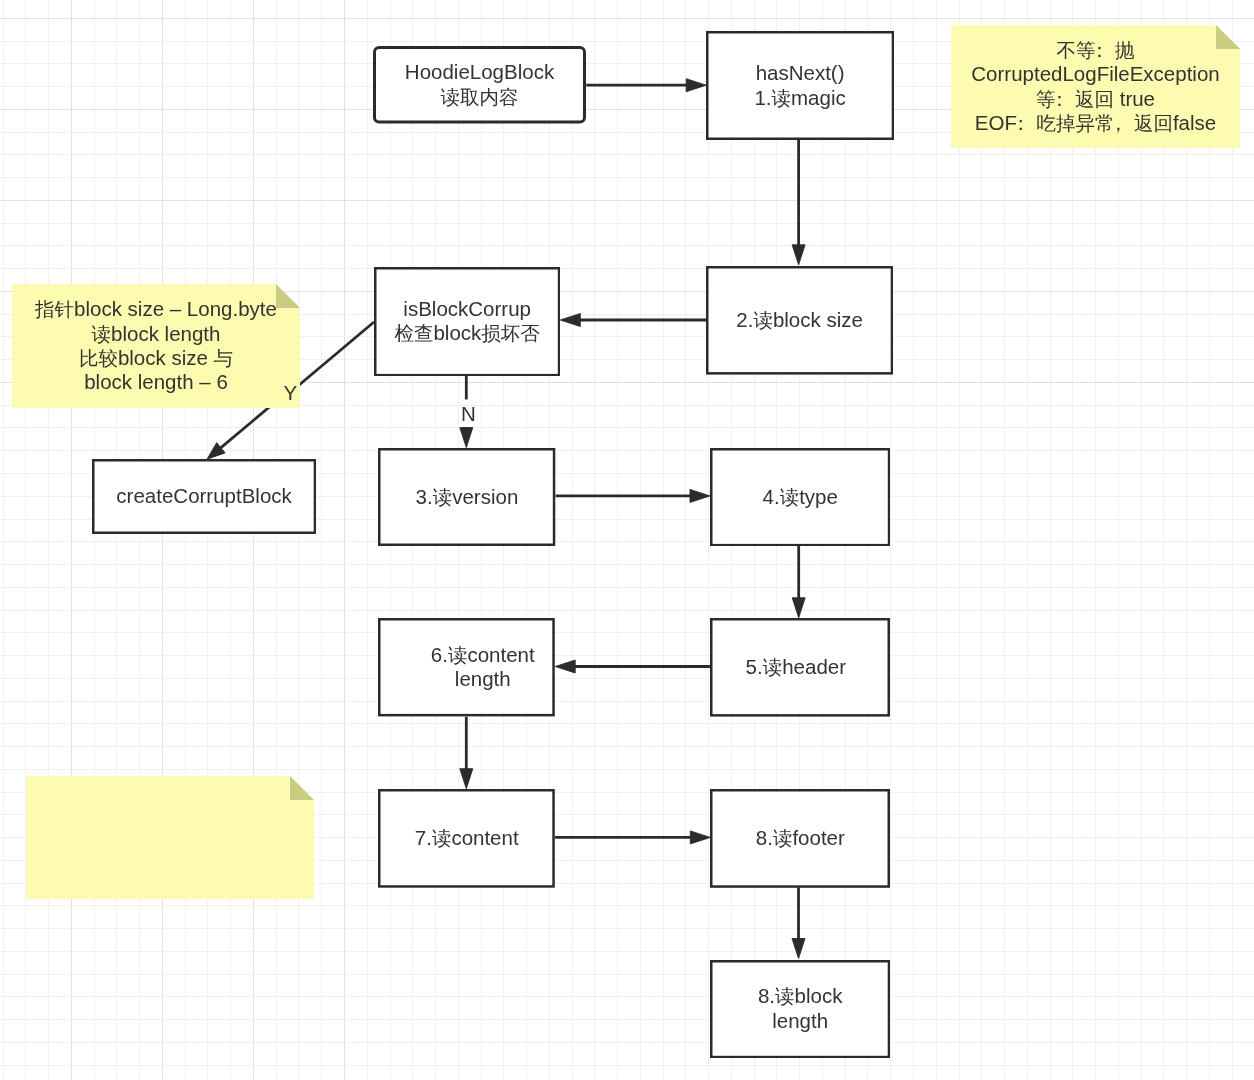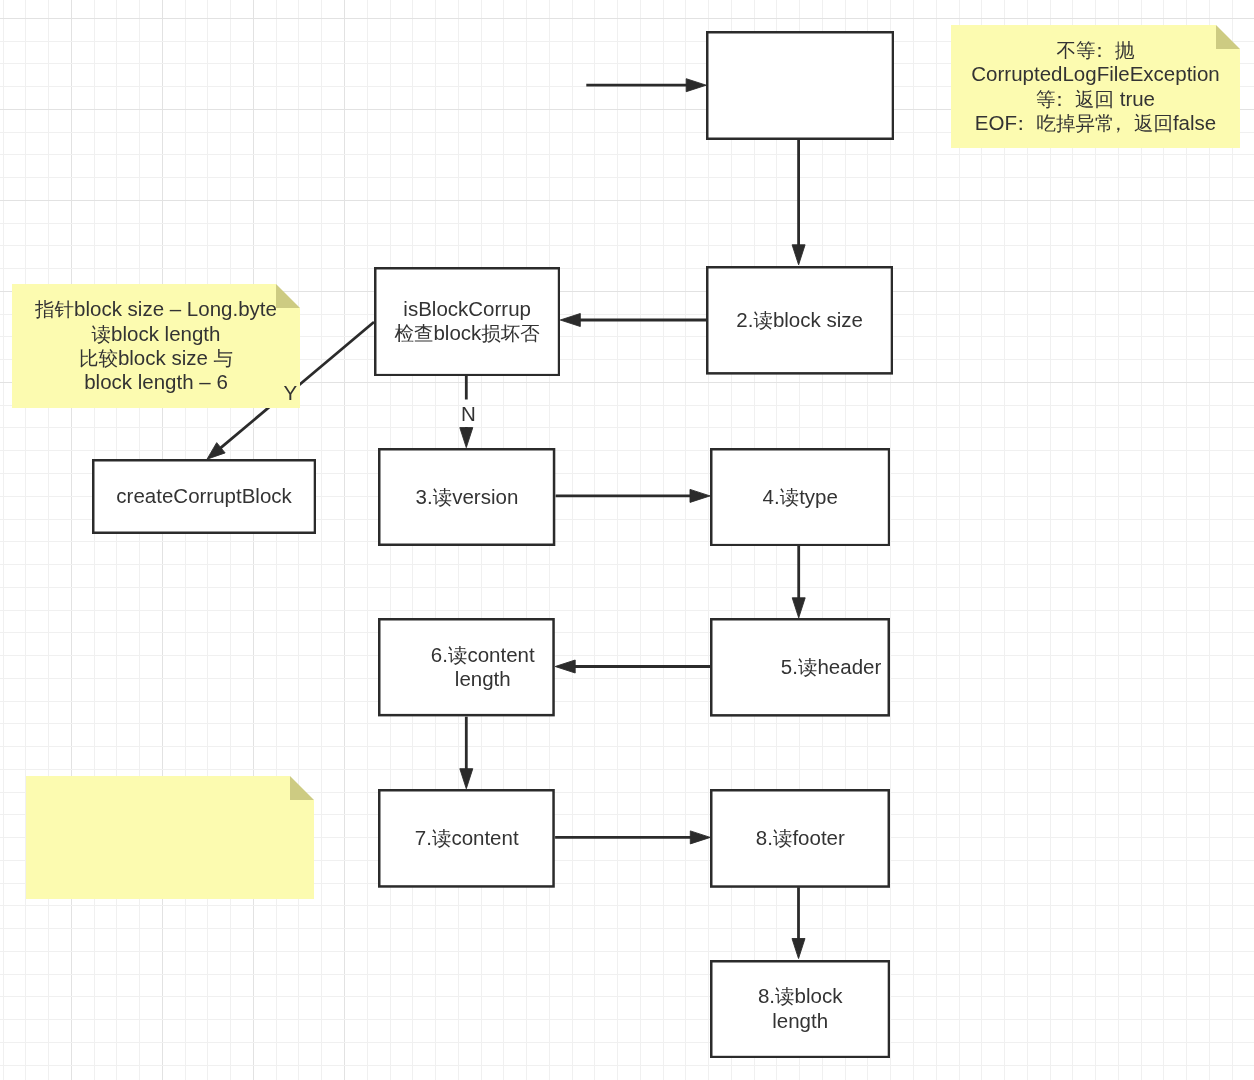--- a/index.html
+++ b/index.html
@@ -207,44 +207,49 @@
         <path d="M0,0 H264 V24 H288 V124 H0 Z" fill="#fcfbb0"></path>
         <path d="M264,0 L288,24 H264 Z" fill="#cdcb82"></path>
       </svg><div class="txt"><span class="cjk">指针</span>block size – Long.byte
 <span class="cjk">读</span>block length
 <span class="cjk">比较</span>block size <span class="cjk">与</span>
 block length – 6</div></div>
     <div class="note" style="left: 26px; top: 776px; width: 288px; height: 123px;"><svg class="sheet" width="288" height="123">
         <path d="M0,0 H264 V24 H288 V123 H0 Z" fill="#fcfbb0"></path>
         <path d="M264,0 L288,24 H264 Z" fill="#cdcb82"></path>
       </svg></div>
+    <div class="node" style="left: 373px; top: 46px; width: 213px; height: 77.5px;"><svg class="boxshape" width="213" height="77.5">
+        <rect x="1.5" y="1.5" width="210" height="74.5" rx="4.5" fill="#ffffff" stroke="#2b2b2b" stroke-width="3"></rect>
+      </svg><span class="nodetxt">HoodieLogBlock
+<span class="cjk">读取内容</span></span></div>
     <div class="node" style="left: 706px; top: 31px; width: 188.2px; height: 109px;"><svg class="boxshape" width="188.2" height="109">
         <rect x="1.25" y="1.25" width="185.7" height="106.5" rx="0" fill="#ffffff" stroke="#2b2b2b" stroke-width="2.5"></rect>
-      </svg></div>
+      </svg><span class="nodetxt">hasNext()
+1.<span class="cjk">读</span>magic</span></div>
     <div class="node" style="left: 706px; top: 266px; width: 187.2px; height: 108.6px;"><svg class="boxshape" width="187.2" height="108.6">
         <rect x="1.25" y="1.25" width="184.7" height="106.1" rx="0" fill="#ffffff" stroke="#2b2b2b" stroke-width="2.5"></rect>
       </svg><span class="nodetxt">2.<span class="cjk">读</span>block size</span></div>
     <div class="node" style="left: 92px; top: 458.8px; width: 224.2px; height: 75px;"><svg class="boxshape" width="224.2" height="75">
         <rect x="1.25" y="1.25" width="221.7" height="72.5" rx="0" fill="#ffffff" stroke="#2b2b2b" stroke-width="2.5"></rect>
       </svg><span class="nodetxt">createCorruptBlock</span></div>
     <div class="node" style="left: 374px; top: 266.5px; width: 186.3px; height: 109.4px;"><svg class="boxshape" width="186.3" height="109.4">
         <rect x="1.25" y="1.25" width="183.8" height="106.9" rx="0" fill="#ffffff" stroke="#2b2b2b" stroke-width="2.5"></rect>
       </svg><span class="nodetxt">isBlockCorrup
 <span class="cjk">检查</span>block<span class="cjk">损坏否</span></span></div>
     <div class="node" style="left: 378.3px; top: 447.8px; width: 177.3px; height: 98px;"><svg class="boxshape" width="177.3" height="98">
         <rect x="1.25" y="1.25" width="174.8" height="95.5" rx="0" fill="#ffffff" stroke="#2b2b2b" stroke-width="2.5"></rect>
       </svg><span class="nodetxt">3.<span class="cjk">读</span>version</span></div>
     <div class="node" style="left: 710.1px; top: 447.8px; width: 180.3px; height: 98.4px;"><svg class="boxshape" width="180.3" height="98.4">
         <rect x="1.25" y="1.25" width="177.8" height="95.9" rx="0" fill="#ffffff" stroke="#2b2b2b" stroke-width="2.5"></rect>
       </svg><span class="nodetxt">4.<span class="cjk">读</span>type</span></div>
     <div class="node" style="left: 378.3px; top: 618.3px; width: 209px; height: 98.4px;"><svg class="boxshape" width="176.8" height="98.4">
         <rect x="1.25" y="1.25" width="174.3" height="95.9" rx="0" fill="#ffffff" stroke="#2b2b2b" stroke-width="2.5"></rect>
       </svg><span class="nodetxt">6.<span class="cjk">读</span>content
 length</span></div>
-    <div class="node" style="left: 710.3px; top: 618.1px; width: 171px; height: 98.6px; text-align: right;"><svg class="boxshape" width="180" height="98.6">
+    <div class="node" style="left: 710.3px; top: 618.1px; width: 171px; height: 98.6px;"><svg class="boxshape" width="180" height="98.6">
         <rect x="1.25" y="1.25" width="177.5" height="96.1" rx="0" fill="#ffffff" stroke="#2b2b2b" stroke-width="2.5"></rect>
       </svg><span class="nodetxt">5.<span class="cjk">读</span>header</span></div>
     <div class="node" style="left: 378.3px; top: 788.9px; width: 176.8px; height: 98.7px;"><svg class="boxshape" width="176.8" height="98.7">
         <rect x="1.25" y="1.25" width="174.3" height="96.2" rx="0" fill="#ffffff" stroke="#2b2b2b" stroke-width="2.5"></rect>
       </svg><span class="nodetxt">7.<span class="cjk">读</span>content</span></div>
     <div class="node" style="left: 710.3px; top: 788.9px; width: 180px; height: 98.8px;"><svg class="boxshape" width="180" height="98.8">
         <rect x="1.25" y="1.25" width="177.5" height="96.3" rx="0" fill="#ffffff" stroke="#2b2b2b" stroke-width="2.5"></rect>
       </svg><span class="nodetxt">8.<span class="cjk">读</span>footer</span></div>
     <div class="node" style="left: 710.1px; top: 959.7px; width: 180.2px; height: 98.3px;"><svg class="boxshape" width="180.2" height="98.3">
         <rect x="1.25" y="1.25" width="177.7" height="95.8" rx="0" fill="#ffffff" stroke="#2b2b2b" stroke-width="2.5"></rect>

